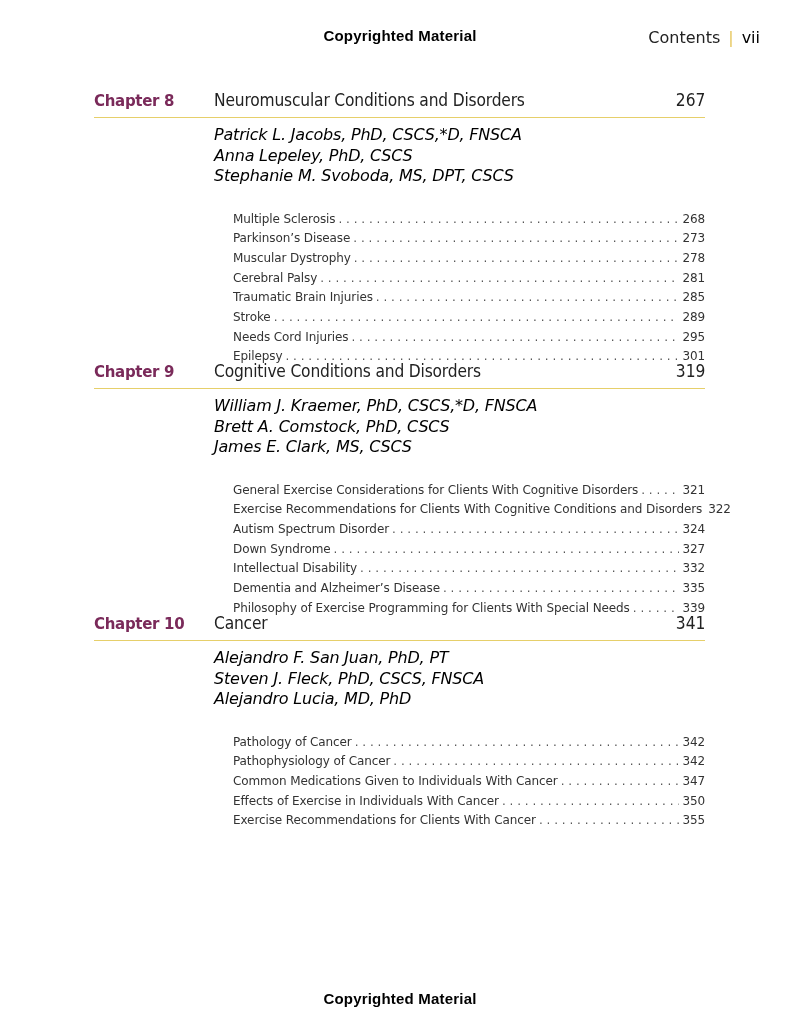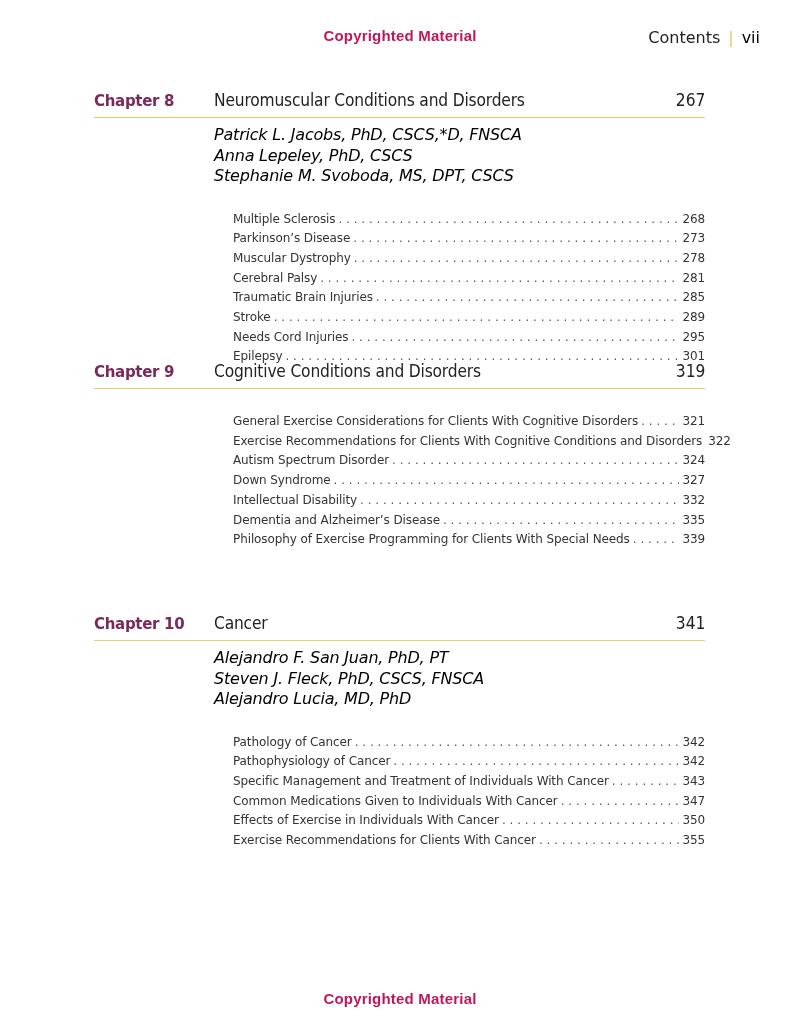--- a/index.html
+++ b/index.html
@@ -1,17 +1,17 @@
 <!DOCTYPE html>
 <html><head>
 <meta charset="utf-8">
 <style>
   html, body { margin: 0; padding: 0; background: #ffffff; }
   body { width: 800px; height: 1033px; position: relative; overflow: hidden; font-family: "DejaVu Sans", "Liberation Sans", sans-serif; color: #222; }
-  .watermark { position: absolute; left: 0; width: 800px; text-align: center; font-family: "Liberation Sans", sans-serif; font-weight: bold; font-size: 15px; color: #be185d; letter-spacing: 0.2px; }
+  .watermark { position: absolute; left: 0; width: 800px; text-align: center; font-family: "Liberation Sans", sans-serif; font-weight: bold; font-size: 15px; color: #000000; letter-spacing: 0.2px; }
   .wm-top { top: 27px; }
   .wm-bottom { top: 990px; }
   .running-head { position: absolute; top: 28px; right: 40px; font-size: 16px; color: #222; font-family: "DejaVu Sans", sans-serif; }
   .running-head .sep { color: #e6c65a; margin: 0 8px; }
   .running-head .pg { color: #000000; }
   .chapter { position: absolute; left: 94px; width: 611px; }
   .ch-head { display: flex; align-items: baseline; border-bottom: 1.5px solid #e6cf6a; padding-bottom: 2px; height: 26px; }
   .ch-num { width: 120px; font-family: "DejaVu Sans", sans-serif; font-weight: bold; font-size: 15px; color: #7a2a5a; letter-spacing: -0.3px; white-space: nowrap; }
   .ch-title { flex: 1; font-family: "DejaVu Sans", sans-serif; font-size: 18px; color: #222; transform: scaleX(0.86); transform-origin: left; white-space: nowrap; letter-spacing: -0.2px; }
   .ch-page { font-family: "DejaVu Sans", sans-serif; font-size: 18px; color: #222; transform: scaleX(0.86); transform-origin: right; }
@@ -86,20 +86,25 @@
       </div>
   </div>
 </div>
 
 <div class="chapter" style="top:360px;">
   <div class="ch-head">
     <span class="ch-num">Chapter 9</span>
     <span class="ch-title">Cognitive Conditions and Disorders</span>
     <span class="ch-page">319</span>
   </div>
+  <div class="authors">
+    <div class="author">William J. Kraemer, PhD, CSCS,*D, FNSCA</div>
+    <div class="author">Brett A. Comstock, PhD, CSCS</div>
+    <div class="author">James E. Clark, MS, CSCS</div>
+  </div>
   <div class="entries">
     <div class="entry">
         <span class="t">General Exercise Considerations for Clients With Cognitive Disorders</span>
         <span class="d"></span>
         <span class="p">321</span>
       </div>
     <div class="entry">
         <span class="t">Exercise Recommendations for Clients With Cognitive Conditions and Disorders</span>
         <span class="d"></span>
         <span class="p">322</span>
@@ -148,25 +153,20 @@
         <span class="t">Pathology of Cancer</span>
         <span class="d"></span>
         <span class="p">342</span>
       </div>
     <div class="entry">
         <span class="t">Pathophysiology of Cancer</span>
         <span class="d"></span>
         <span class="p">342</span>
       </div>
     <div class="entry">
-        <span class="t">Specific Management and Treatment of Individuals With Cancer</span>
-        <span class="d"></span>
-        <span class="p">343</span>
-      </div>
-    <div class="entry">
         <span class="t">Common Medications Given to Individuals With Cancer</span>
         <span class="d"></span>
         <span class="p">347</span>
       </div>
     <div class="entry">
         <span class="t">Effects of Exercise in Individuals With Cancer</span>
         <span class="d"></span>
         <span class="p">350</span>
       </div>
     <div class="entry">

